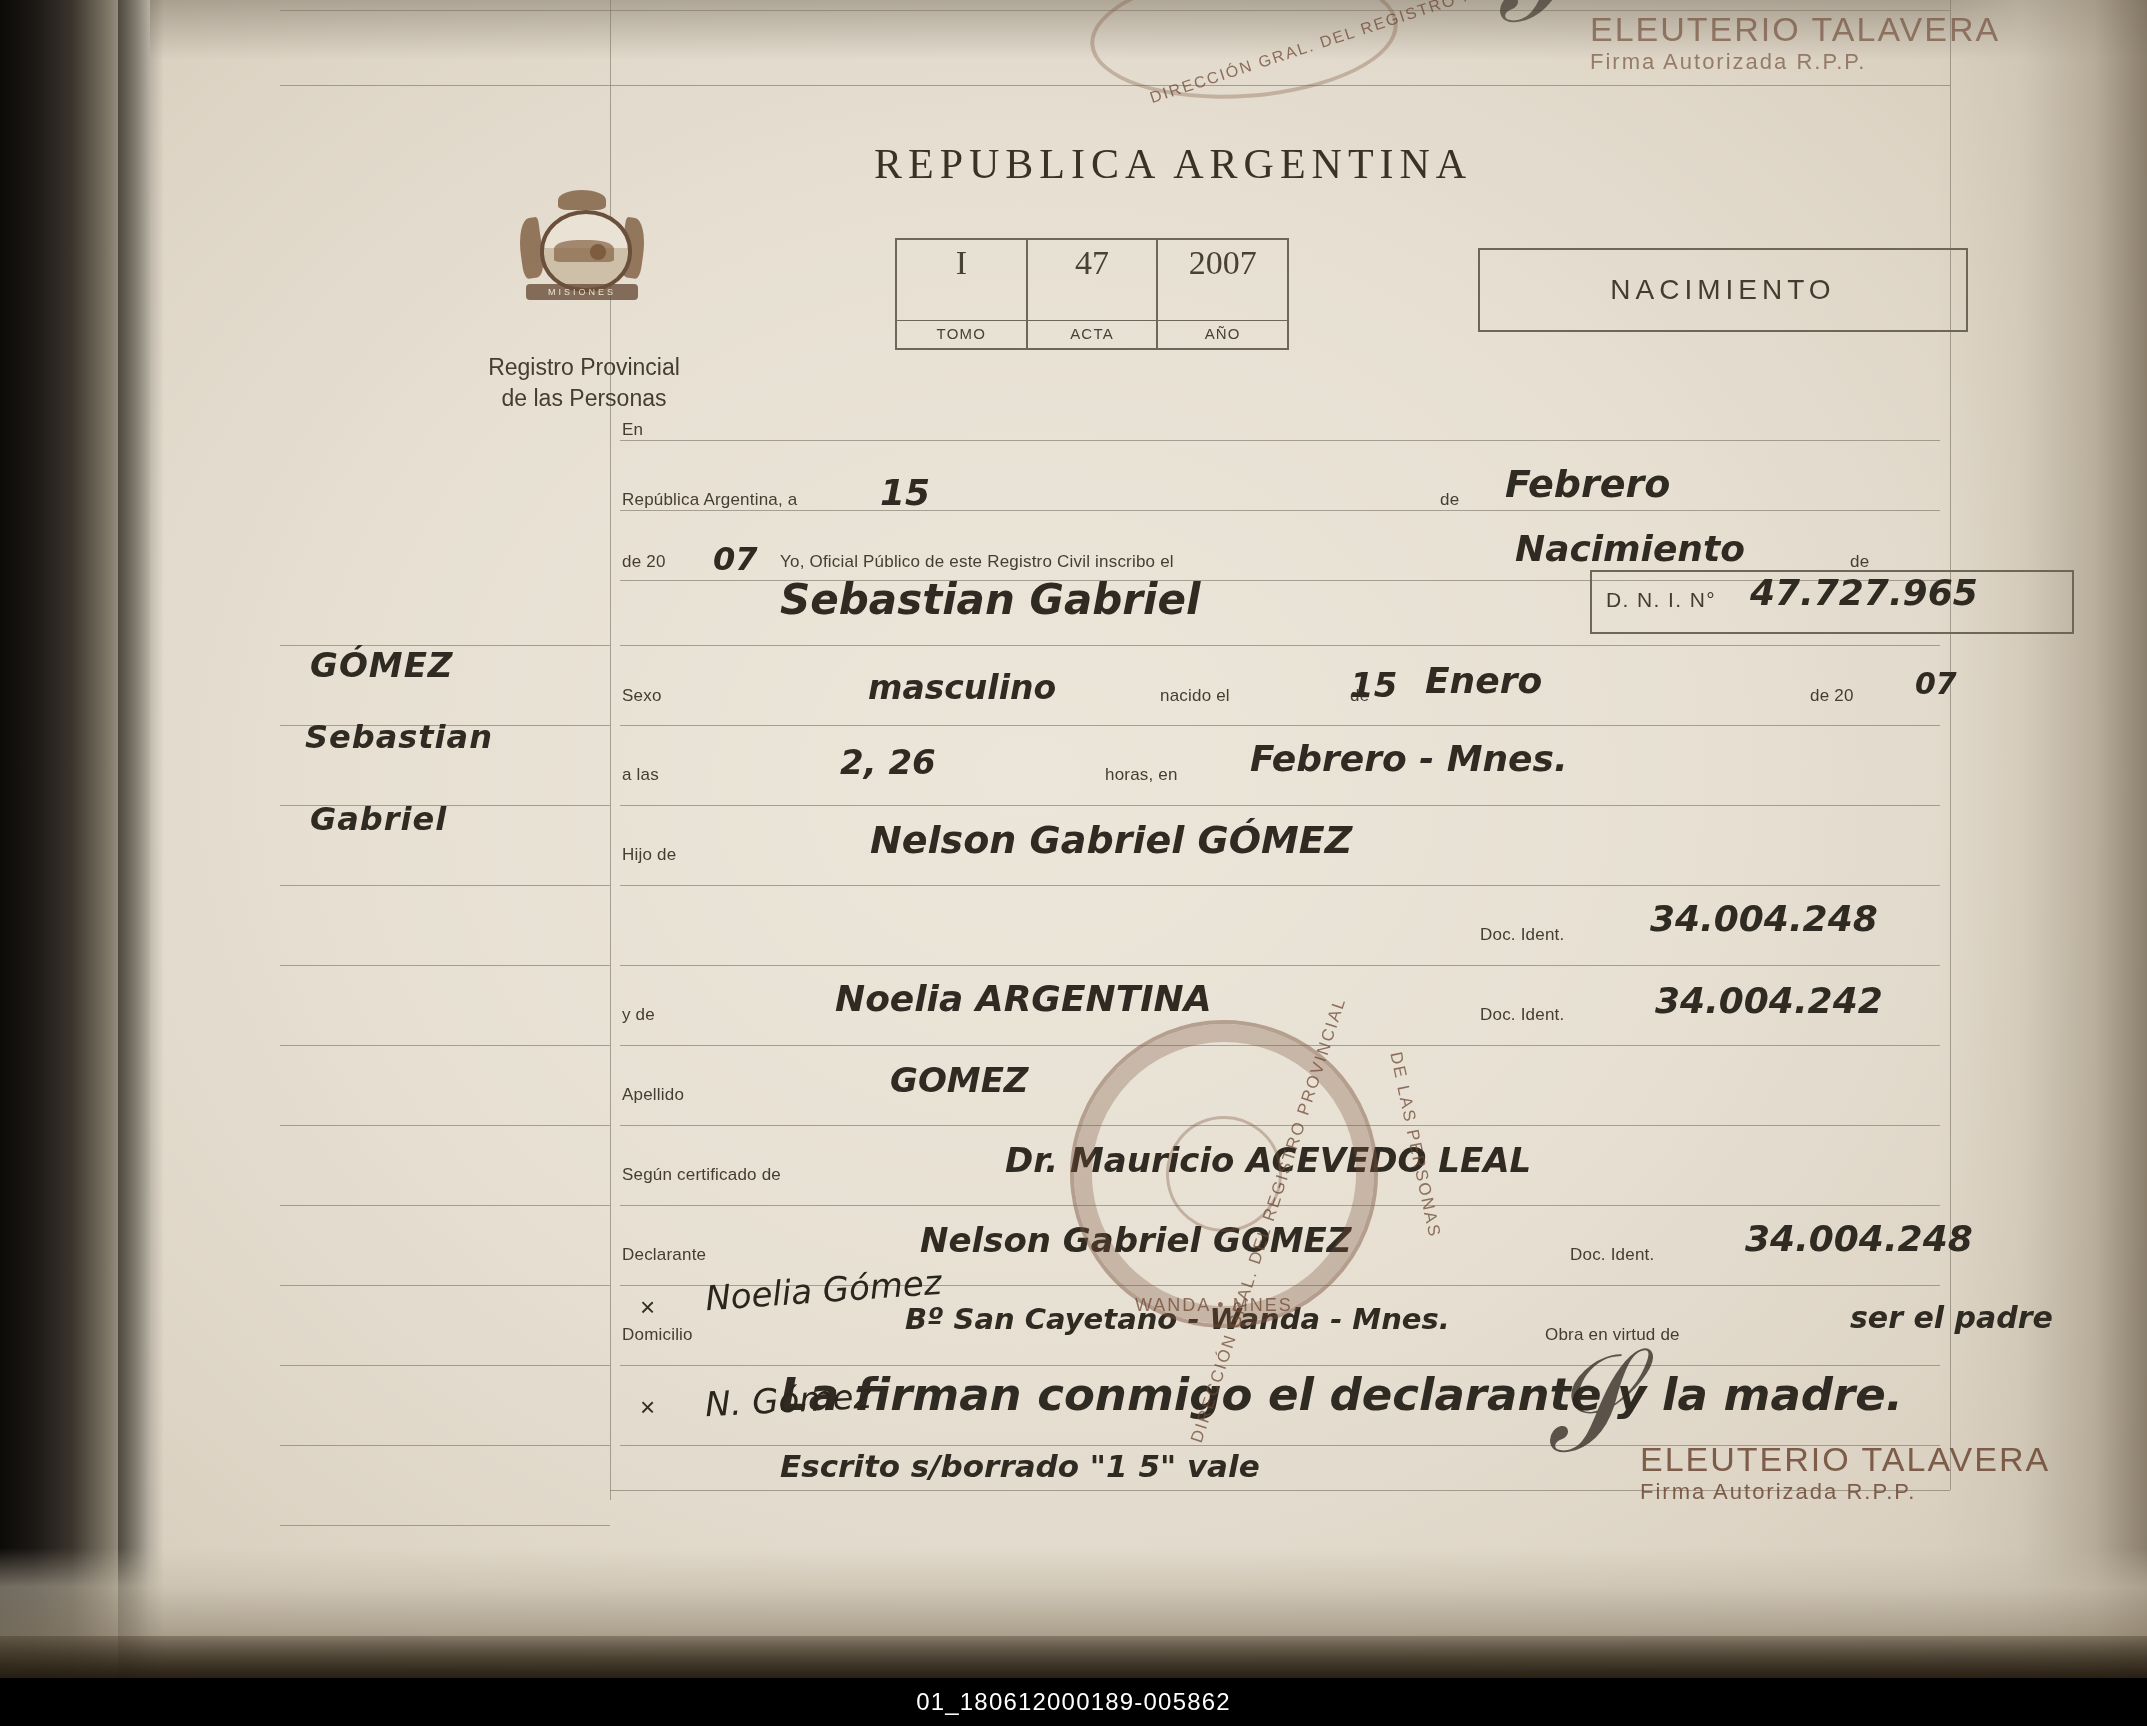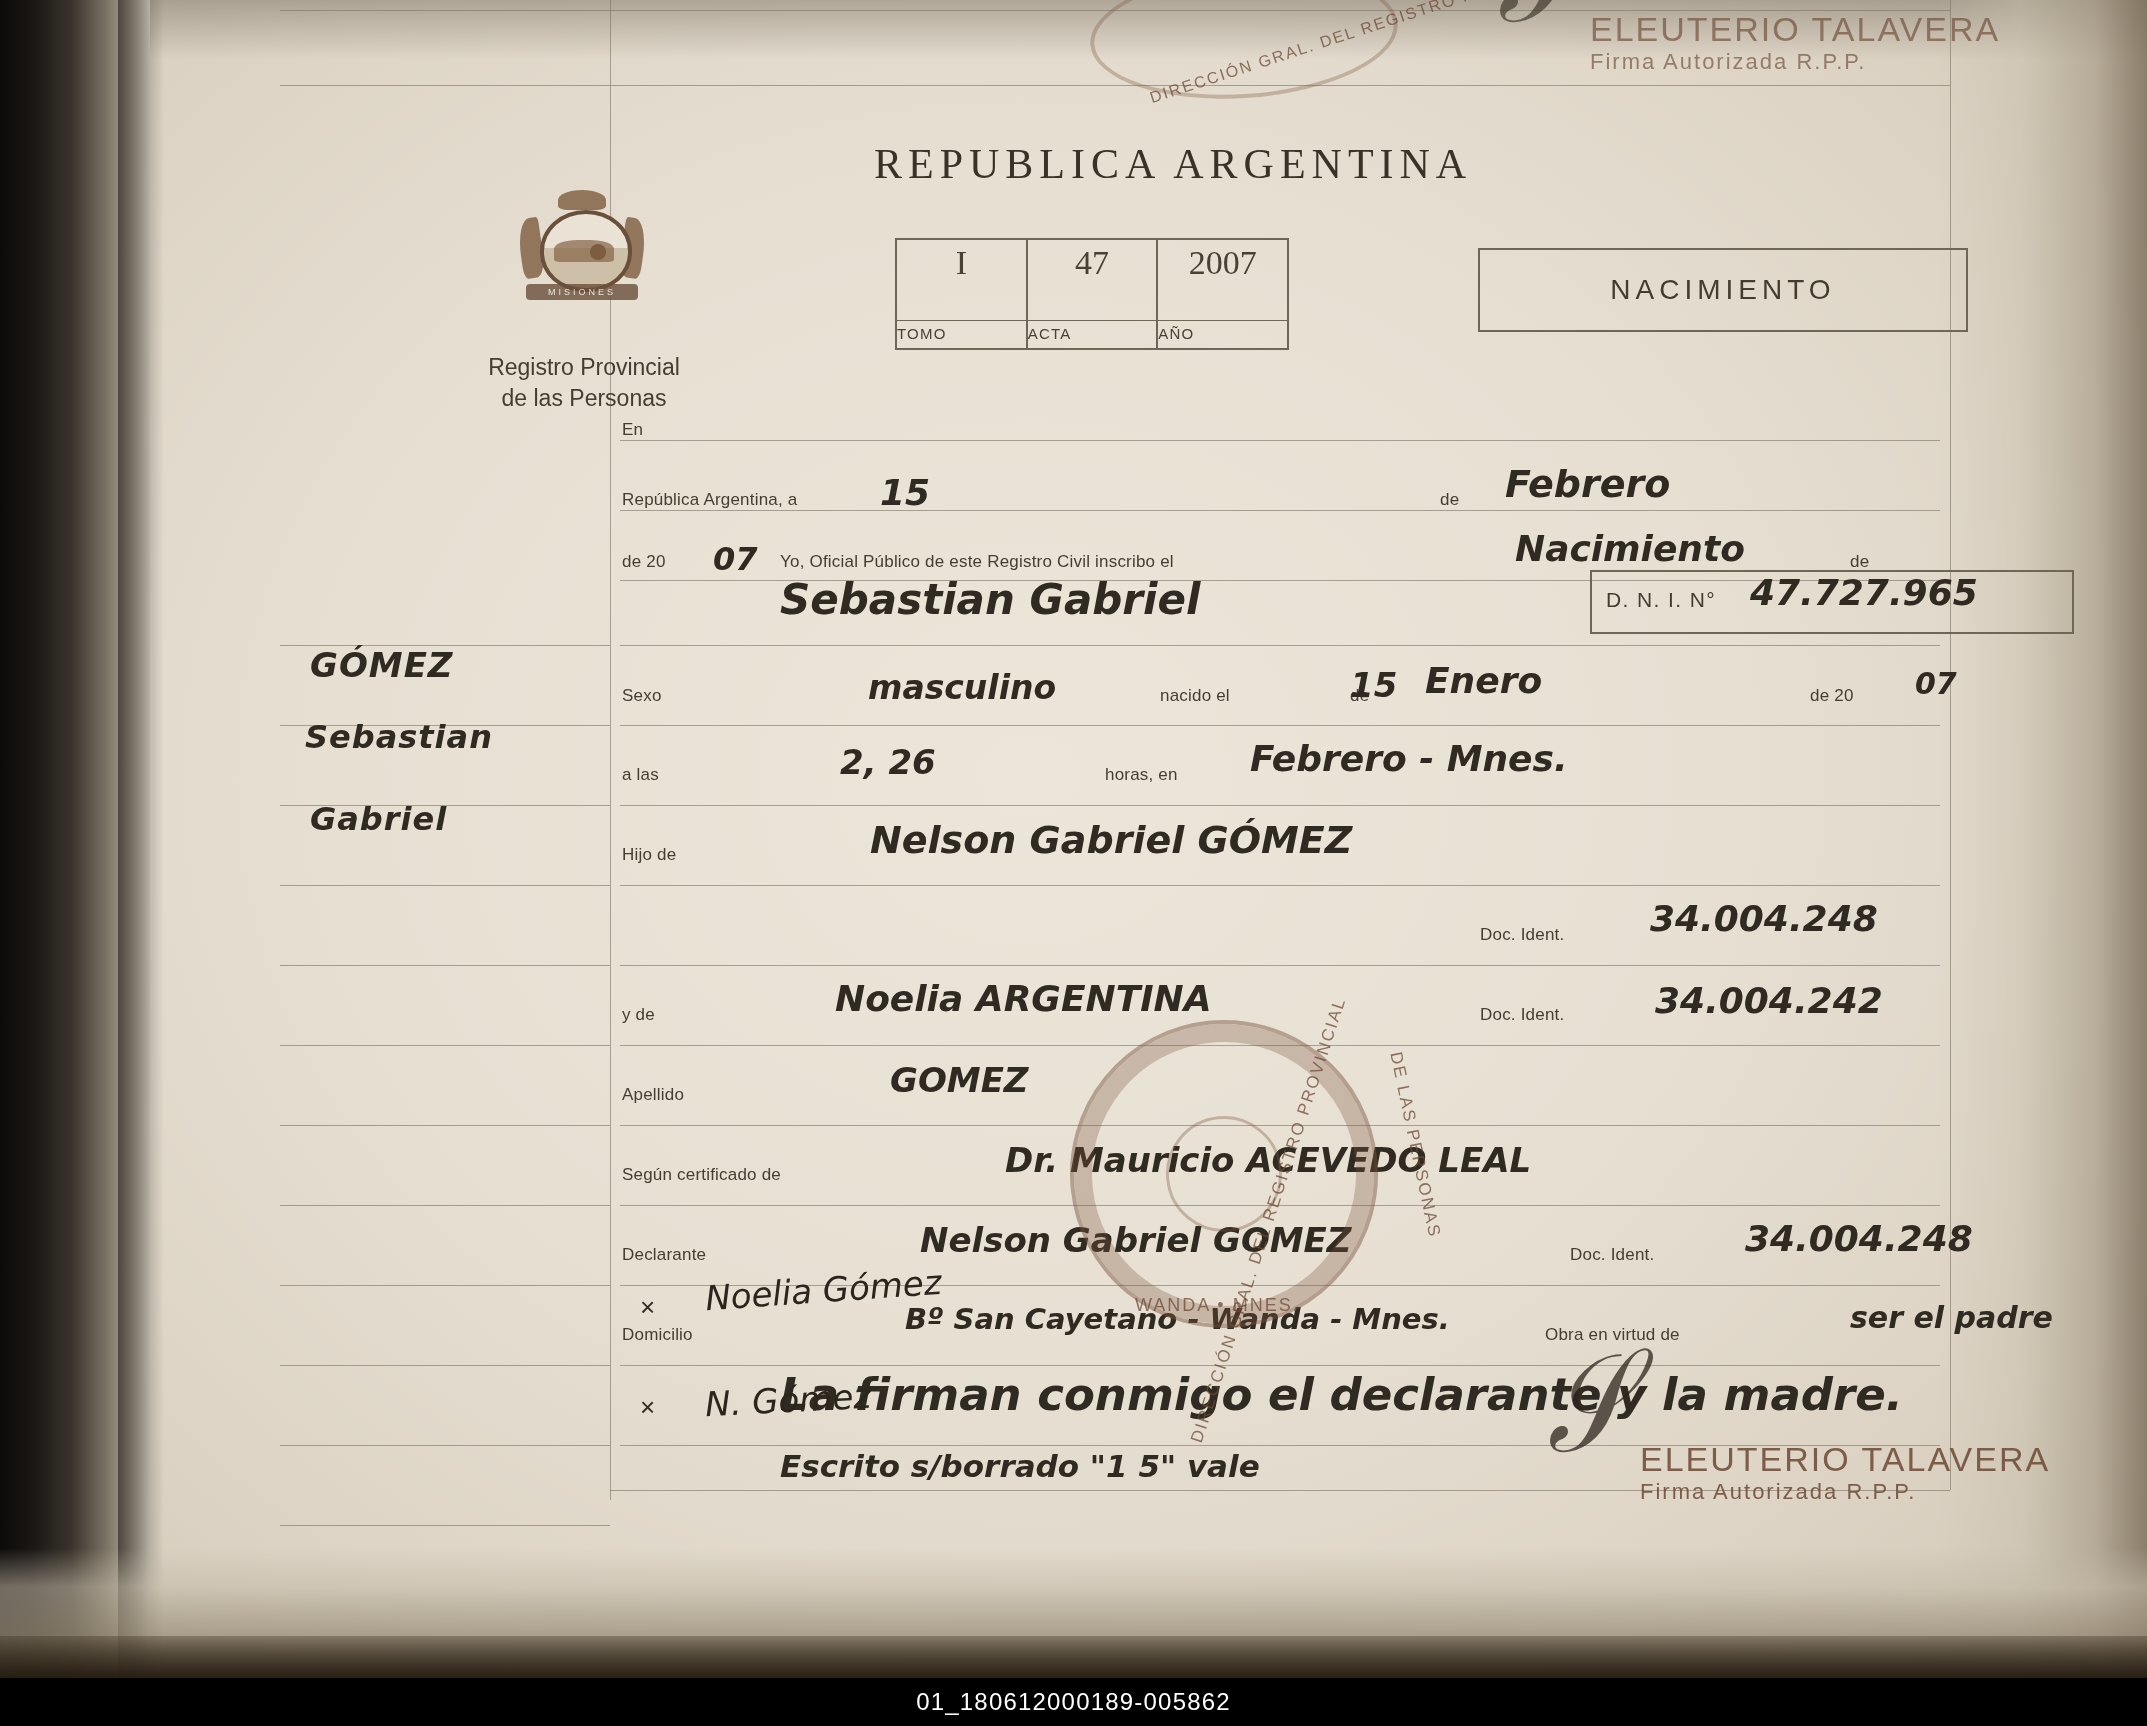--- a/index.html
+++ b/index.html
@@ -134,21 +134,21 @@
     position: absolute;
     left: 0; right: 0; top: 4px;
     text-align: center;
     font-family: "Liberation Serif", serif;
     font-size: 34px;
     color: #4a4135;
   }
   #tomobox .celllab {
     position: absolute;
     left: 0; right: 0; bottom: 6px;
-    text-align: left;
+    text-align: center;
     font-size: 15px;
     letter-spacing: 1.2px;
     color: #4a4135;
     border-top: 1.5px solid #6e6757;
     padding-top: 4px;
   }
 
   #nacbox {
     position: absolute;
     left: 1328px; top: 248px;

